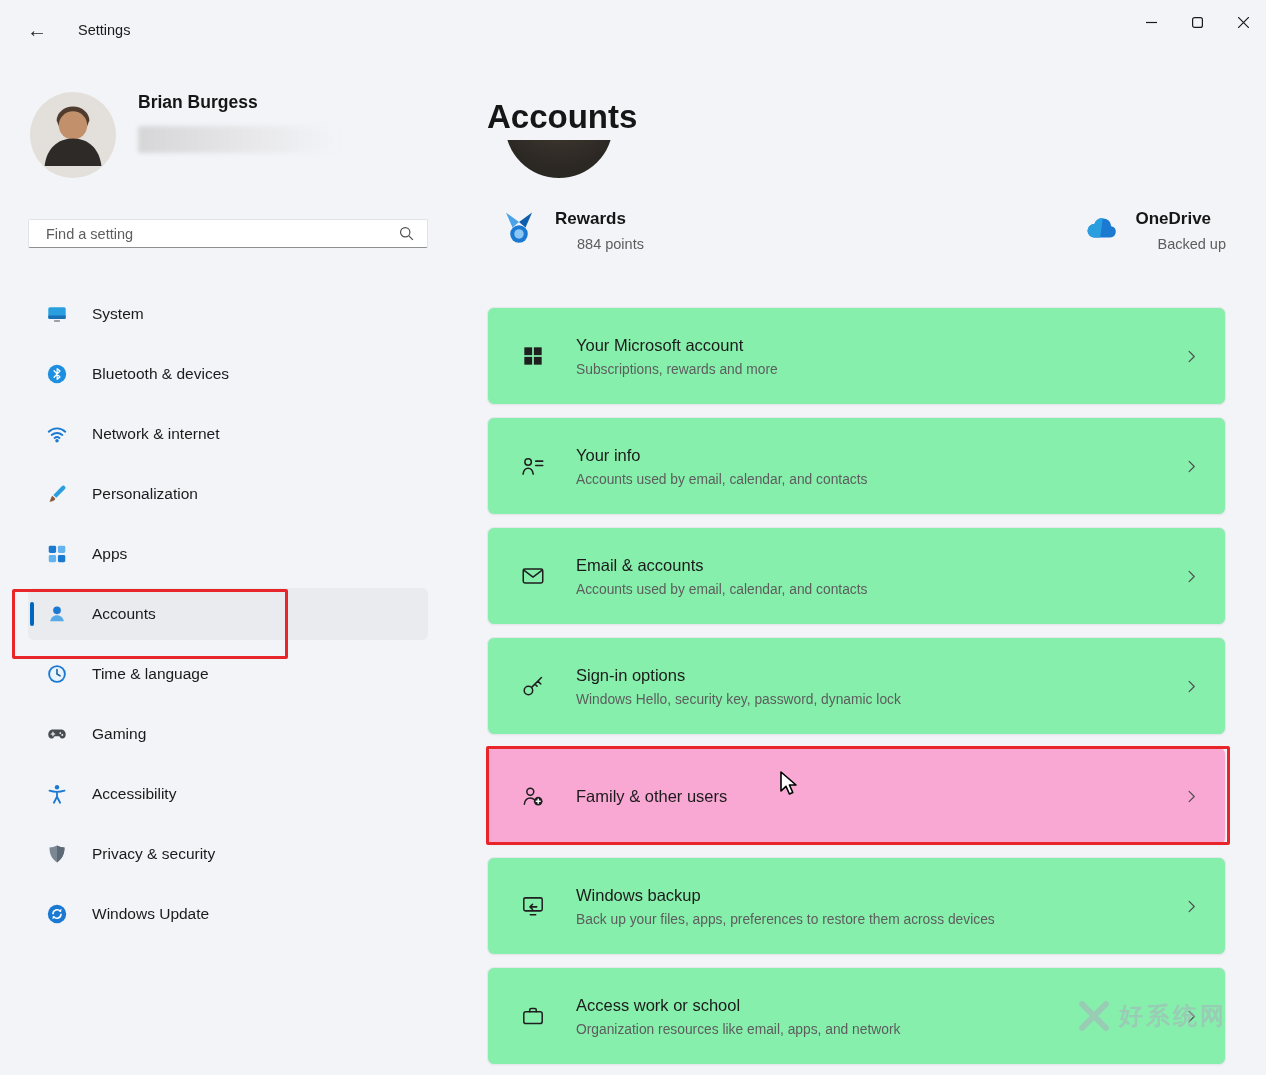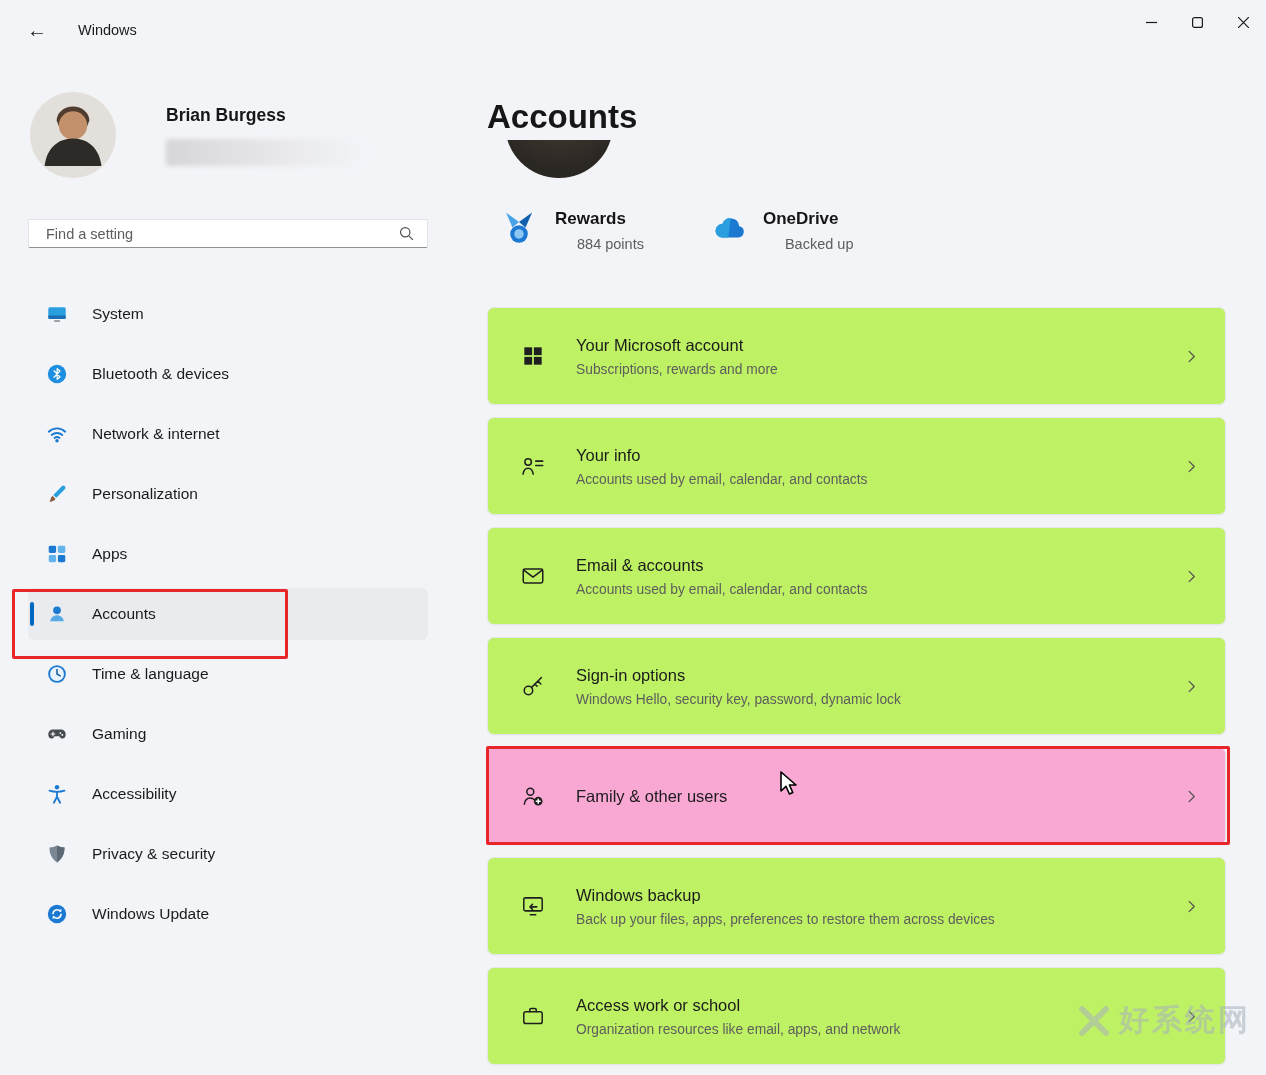--- a/index.html
+++ b/index.html
@@ -13,21 +13,21 @@
   .tb-title { margin-left:20px; font-size:14.5px; color:#1b1b1b; }
   .win-controls { margin-left:auto; display:flex; align-self:flex-start; }
   .win-btn { width:46px; height:44px; display:flex; align-items:center; justify-content:center; cursor:pointer; }
 
   
   .bodyrow { display:flex; height:1015px; }
   .sidebar { width:460px; flex:none; }
   .main { flex:1; position:relative; padding:0 40px 0 27px; }
 
   
-  .profile { display:flex; align-items:center; margin:32px 0 0 30px;gap:28px; }
+  .profile { display:flex; margin:32px 0 0 30px; }
   .avatar { width:86px; height:86px; border-radius:50%; overflow:hidden; flex:none; background:#e7e4e0; }
   .profile-info { margin-left:22px; }
   .profile-name { font-size:17.5px; font-weight:700; color:#161616; }
   .blur-strip { margin-top:13px; width:200px; height:27px; border-radius:3px;
                 background:linear-gradient(90deg,#d6d6d8,#e9e9eb 60%,#f2f4f8); filter:blur(2px); }
 
   .search-box { margin:41px 0 0 28px; width:400px; height:29px; background:#ffffff;
                 border:1px solid #e2e3e6; border-bottom:1.5px solid #8f9094; border-radius:2px;
                 display:flex; align-items:center; padding:0 12px 0 15px; }
   .search-box input { flex:1; border:none; outline:none; background:transparent; font-size:14.5px; color:#333; }
@@ -40,55 +40,55 @@
   .pill { position:absolute; left:2px; top:14px; width:4px; height:24px; border-radius:2px; background:#0067c0; }
   .nav-icon { width:22px; height:22px; display:flex; flex:none; }
   .nav-label { font-size:15.5px; color:#1b1b1b; }
 
   
   .page-title { margin:35px 0 0; font-size:33px; font-weight:600; line-height:44px; color:#161616; }
   .avatar-arc { position:absolute; left:45px; top:80px; width:108px; height:38px; overflow:hidden; }
   .avatar-arc::before { content:""; position:absolute; left:0; top:-70px; width:108px; height:108px; border-radius:50%;
                         background:radial-gradient(circle at 50% 30%, #4a4038, #2b2723 72%); }
 
-  .promo-row { display:flex; margin:70px 0 0 13px; gap:64px; }
+  .promo-row { display:flex; margin:70px 0 0 13px; gap:64px;justify-content:space-between; }
   .promo { display:flex; align-items:flex-start; gap:17px; cursor:pointer; }
   .promo-icon { width:38px; height:38px; flex:none; }
   .promo-title { font-size:17px; font-weight:600; color:#161616; }
   .promo-sub { font-size:14.5px; color:#5d5d5d; margin-top:7px;margin-left:22px; }
 
   .cards { margin-top:55px; display:flex; flex-direction:column; gap:12px; }
-  .card { height:98px; background:#bef264; border:1px solid #e6e7ea; border-radius:7px;
+  .card { height:98px; background:#86efac; border:1px solid #e6e7ea; border-radius:7px;
           display:flex; align-items:center; padding:0 24px 0 30px; cursor:pointer;
           box-shadow:0 1px 2px rgba(0,0,0,0.03); }
   .card.hovered { background:#f9a8d4; }
   .card-icon { width:30px; display:flex; justify-content:center; margin-right:28px; flex:none; }
   .card-title { font-size:16.5px; color:#1b1b1b; }
   .card-sub { font-size:13.8px; color:#5d5d5d; margin-top:7px; }
   .chev { margin-left:auto; display:flex; }
 
   
   .red-box { position:absolute; border:3px solid #e8262a; pointer-events:none; border-radius:2px; }
   #red-sidebar { left:12px; top:589px; width:276px; height:70px; }
   #red-family  { left:486px; top:746px; width:744px; height:99px; }
   .cursor { position:absolute; left:778px; top:770px; pointer-events:none; }
   .watermark { position:absolute; left:1078px; top:1000px; display:flex; align-items:center; gap:9px;
                opacity:.55; pointer-events:none; }
-  .wm-text { font-size:30px; font-weight:700; color:#a9b1bc; letter-spacing:3px; }
+  .wm-text { font-size:24px; font-weight:700; color:#a9b1bc; letter-spacing:3px; }
 </style>
 </head>
 <body>
 
 <div class="window">
 
   <div class="titlebar">
     <div class="back-btn">
       <span>←</span>
     </div>
-    <div class="tb-title">Windows</div>
+    <div class="tb-title">Settings</div>
     <div class="win-controls">
       <div class="win-btn">
         <svg width="11" height="11">
             <line x1="0" y1="5.5" x2="11" y2="5.5" stroke="#1a1a1a" stroke-width="1.2"></line>
           </svg>
       </div>
       <div class="win-btn">
         <svg width="11" height="11">
             <rect x="0.6" y="0.6" width="9.8" height="9.8" rx="2" fill="none" stroke="#1a1a1a" stroke-width="1.2"></rect>
           </svg>

